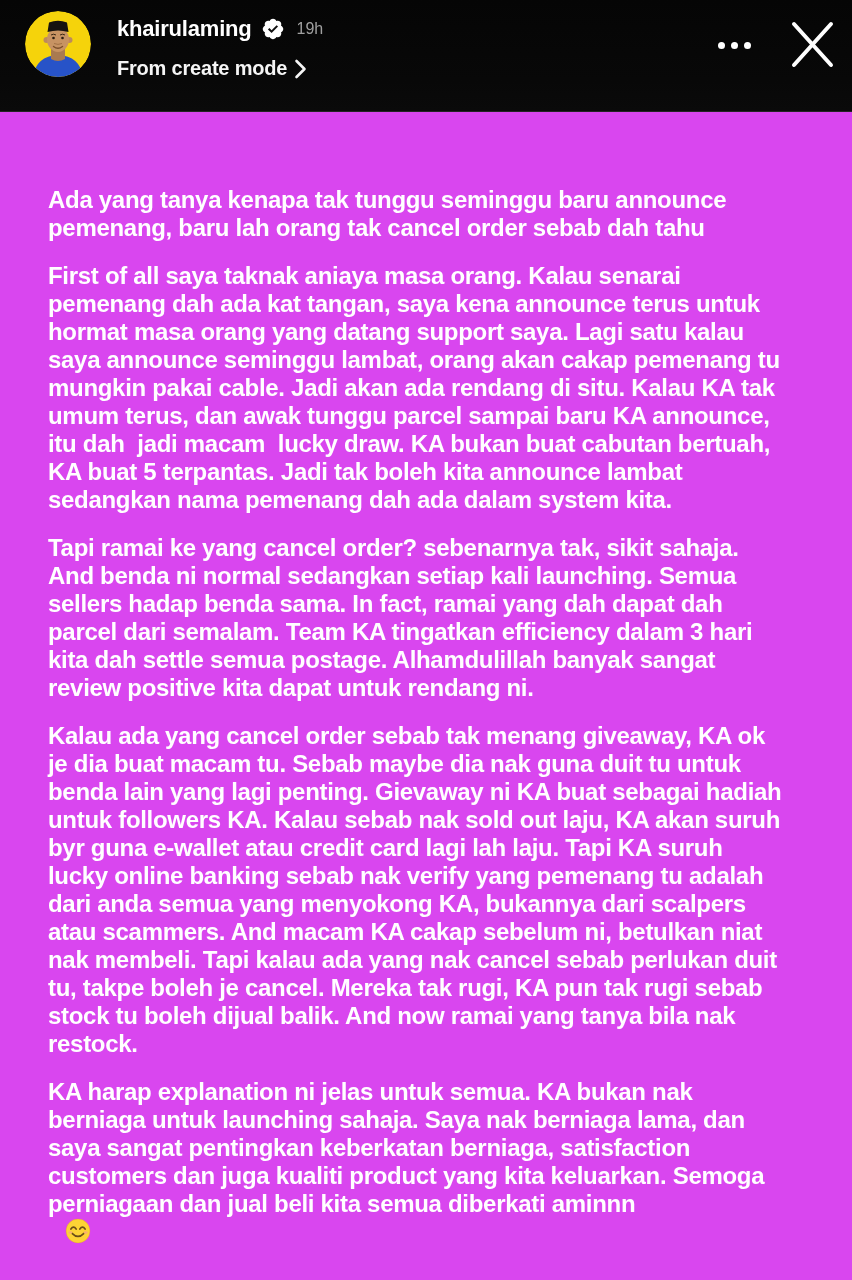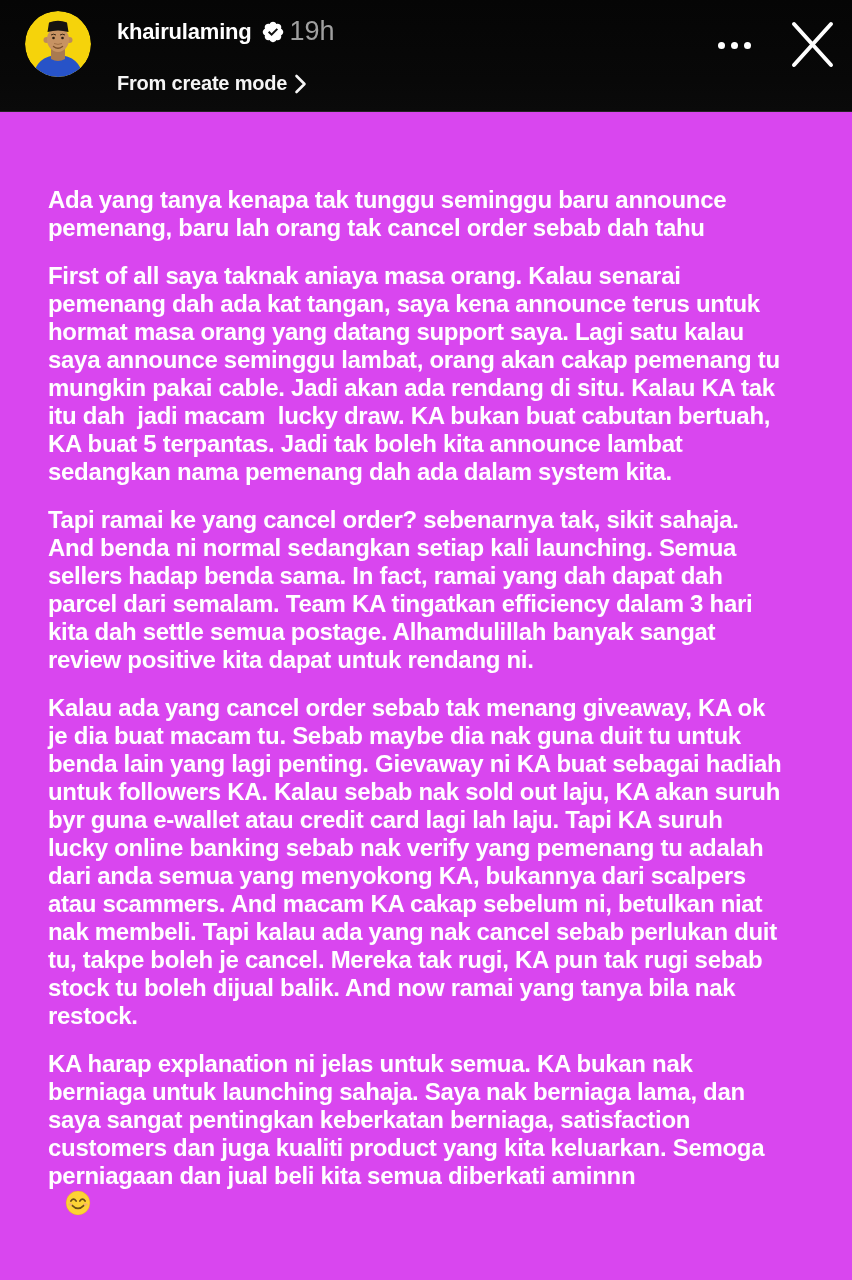--- a/index.html
+++ b/index.html
@@ -31,22 +31,22 @@
     z-index:2;
   }
   .avatar {
     position:absolute; left:25px; top:11px; width:66px; height:66px;
     border-radius:50%; overflow:hidden; cursor:pointer;
   }
   .head-text { position:absolute; left:117px; top:16px; }
   .row1 { display:flex; align-items:center; }
   .username { color:#fff; font-size:22px; font-weight:700; letter-spacing:-0.2px; }
   .badge { margin-left:9px; display:inline-flex; }
-  .timestamp { margin-left:5px; color:#a0a0a0; font-size:27px; font-weight:400; }
-  .row2 { display:flex; align-items:center; margin-top:25px; cursor:pointer; }
+  .timestamp { margin-left:12px; color:#a0a0a0; font-size:16px; font-weight:400; }
+  .row2 { display:flex; align-items:center; margin-top:15px; cursor:pointer; }
   .source-label { color:#f5f5f5; font-size:20px; font-weight:600; letter-spacing:-0.2px; }
   .chevron { margin-left:7px; display:inline-flex; }
 
   .more-btn {
     position:absolute; right:92px; top:27px; width:52px; height:36px;
     display:flex; align-items:center; justify-content:center; gap:6px;
     background:none; border:none; cursor:pointer; padding:0;
   }
   .dot { width:7px; height:7px; border-radius:50%; background:#fff; }
   .close-btn {
@@ -65,20 +65,21 @@
         <div class="para">
           <div class="line">Ada yang tanya kenapa tak tunggu seminggu baru announce</div>
           <div class="line">pemenang, baru lah orang tak cancel order sebab dah tahu</div>
         </div>
         <div class="para">
           <div class="line">First of all saya taknak aniaya masa orang. Kalau senarai</div>
           <div class="line">pemenang dah ada kat tangan, saya kena announce terus untuk</div>
           <div class="line">hormat masa orang yang datang support saya. Lagi satu kalau</div>
           <div class="line">saya announce seminggu lambat, orang akan cakap pemenang tu</div>
           <div class="line">mungkin pakai cable. Jadi akan ada rendang di situ. Kalau KA tak</div>
+          <div class="line">umum terus, dan awak tunggu parcel sampai baru KA announce,</div>
           <div class="line">itu dah  jadi macam  lucky draw. KA bukan buat cabutan bertuah,</div>
           <div class="line">KA buat 5 terpantas. Jadi tak boleh kita announce lambat</div>
           <div class="line">sedangkan nama pemenang dah ada dalam system kita.</div>
         </div>
         <div class="para">
           <div class="line">Tapi ramai ke yang cancel order? sebenarnya tak, sikit sahaja.</div>
           <div class="line">And benda ni normal sedangkan setiap kali launching. Semua</div>
           <div class="line">sellers hadap benda sama. In fact, ramai yang dah dapat dah</div>
           <div class="line">parcel dari semalam. Team KA tingatkan efficiency dalam 3 hari</div>
           <div class="line">kita dah settle semua postage. Alhamdulillah banyak sangat</div>

